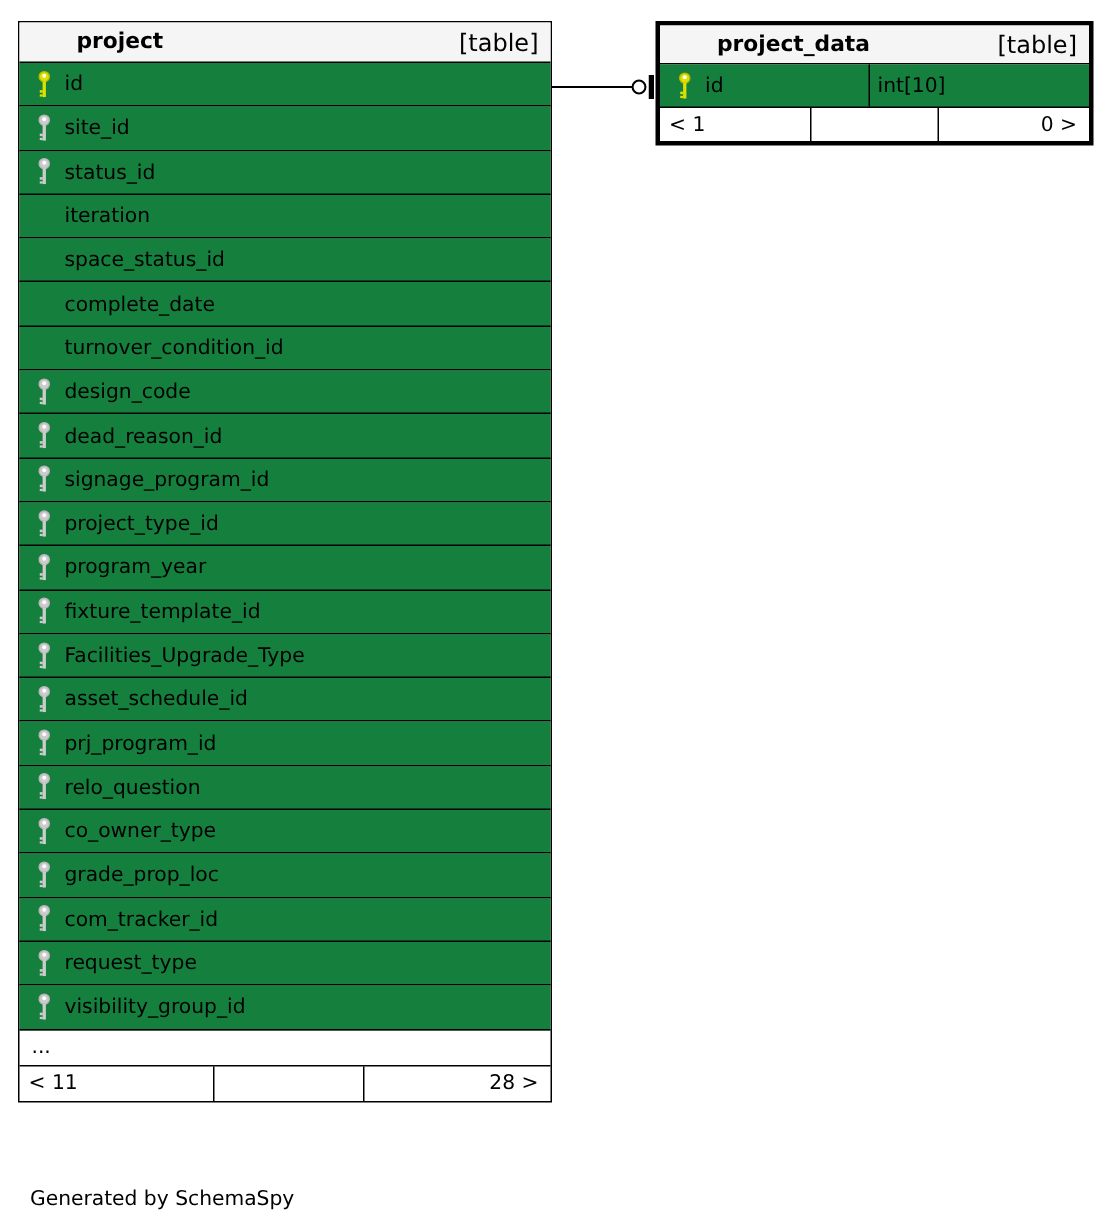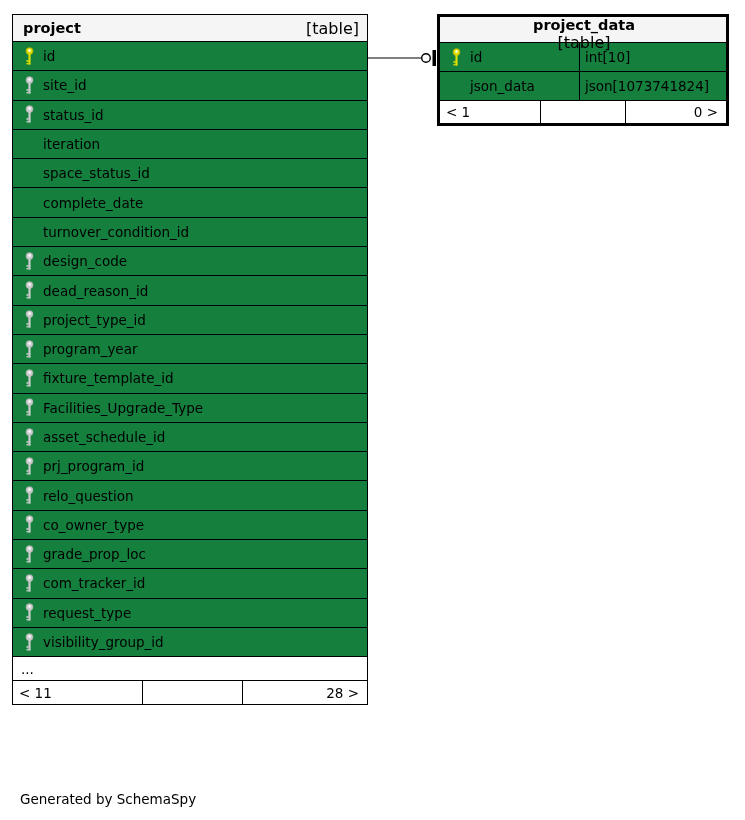--- a/index.html
+++ b/index.html
@@ -24,22 +24,22 @@
   #tbl-project { left:12px; top:14px; width:356px; }
   #tbl-project-data { left:437px; top:14px; width:292px; }
 
   .tbl-header {
     display:flex; align-items:center; justify-content:space-between;
     background:#f5f5f5;
     border-bottom:1px solid #000;
     height:27px;
     padding:0 8px 0 10px;
   }
-  #tbl-project-data .tbl-header { height:26px;flex-direction:column; }
-  .tbl-title { font-weight:bold; font-size:14.5px; }
+  #tbl-project-data .tbl-header { height:26px; }
+  .tbl-title { font-weight:bold; font-size:14.5px;margin-left:28px; }
   .tbl-badge { font-size:16px; }
 
   .col-row {
     display:flex; align-items:center;
     height:29.3px;
     border-bottom:1px solid #000;
     background:#15803d;
     font-size:13.5px;
   }
   #tbl-project-data .col-row { height:29px; }
@@ -176,20 +176,32 @@
         <div class="col-row">
           <span class="key-slot">
             <svg width="9" height="19" viewBox="0 0 9 19">
               <circle cx="4.5" cy="4.1" r="3.4" fill="#cccccc" stroke="#b5b5b5" stroke-width="0.9"></circle>
               <circle cx="4.5" cy="3.5" r="1.3" fill="#ffffff"></circle>
               <rect x="3.4" y="7.1" width="2.2" height="10.6" fill="#cccccc"></rect>
               <rect x="1.5" y="13.1" width="2" height="1.7" fill="#cccccc"></rect>
               <rect x="1.5" y="15.9" width="2" height="1.5" fill="#cccccc"></rect>
             </svg>
           </span>
+          <span class="col-name">signage_program_id</span>
+        </div>
+        <div class="col-row">
+          <span class="key-slot">
+            <svg width="9" height="19" viewBox="0 0 9 19">
+              <circle cx="4.5" cy="4.1" r="3.4" fill="#cccccc" stroke="#b5b5b5" stroke-width="0.9"></circle>
+              <circle cx="4.5" cy="3.5" r="1.3" fill="#ffffff"></circle>
+              <rect x="3.4" y="7.1" width="2.2" height="10.6" fill="#cccccc"></rect>
+              <rect x="1.5" y="13.1" width="2" height="1.7" fill="#cccccc"></rect>
+              <rect x="1.5" y="15.9" width="2" height="1.5" fill="#cccccc"></rect>
+            </svg>
+          </span>
           <span class="col-name">project_type_id</span>
         </div>
         <div class="col-row">
           <span class="key-slot">
             <svg width="9" height="19" viewBox="0 0 9 19">
               <circle cx="4.5" cy="4.1" r="3.4" fill="#cccccc" stroke="#b5b5b5" stroke-width="0.9"></circle>
               <circle cx="4.5" cy="3.5" r="1.3" fill="#ffffff"></circle>
               <rect x="3.4" y="7.1" width="2.2" height="10.6" fill="#cccccc"></rect>
               <rect x="1.5" y="13.1" width="2" height="1.7" fill="#cccccc"></rect>
               <rect x="1.5" y="15.9" width="2" height="1.5" fill="#cccccc"></rect>
@@ -338,25 +350,20 @@
               <circle cx="4.5" cy="4.1" r="3.4" fill="#dde000" stroke="#b9b400" stroke-width="0.9"></circle>
               <circle cx="4.5" cy="3.5" r="1.3" fill="#ffffff"></circle>
               <rect x="3.4" y="7.1" width="2.2" height="10.6" fill="#dde000"></rect>
               <rect x="1.5" y="13.1" width="2" height="1.7" fill="#dde000"></rect>
               <rect x="1.5" y="15.9" width="2" height="1.5" fill="#dde000"></rect>
             </svg>
           </span>
           <span class="col-name">id</span>
           <span class="col-type">int[10]</span>
         </div>
-        <div class="col-row has-type">
-          <span class="key-slot"></span>
-          <span class="col-name">json_data</span>
-          <span class="col-type">json[1073741824]</span>
-        </div>
       </div>
     <div class="tbl-footer">
       <span class="cell left">&lt; 1</span>
       <span class="cell mid"></span>
       <span class="cell right">0 &gt;</span>
     </div>
   </div>
 
   <svg class="connector" width="70" height="20">
     <line x1="0" y1="10" x2="53.5" y2="10" stroke="#000" stroke-width="1.2"></line>

